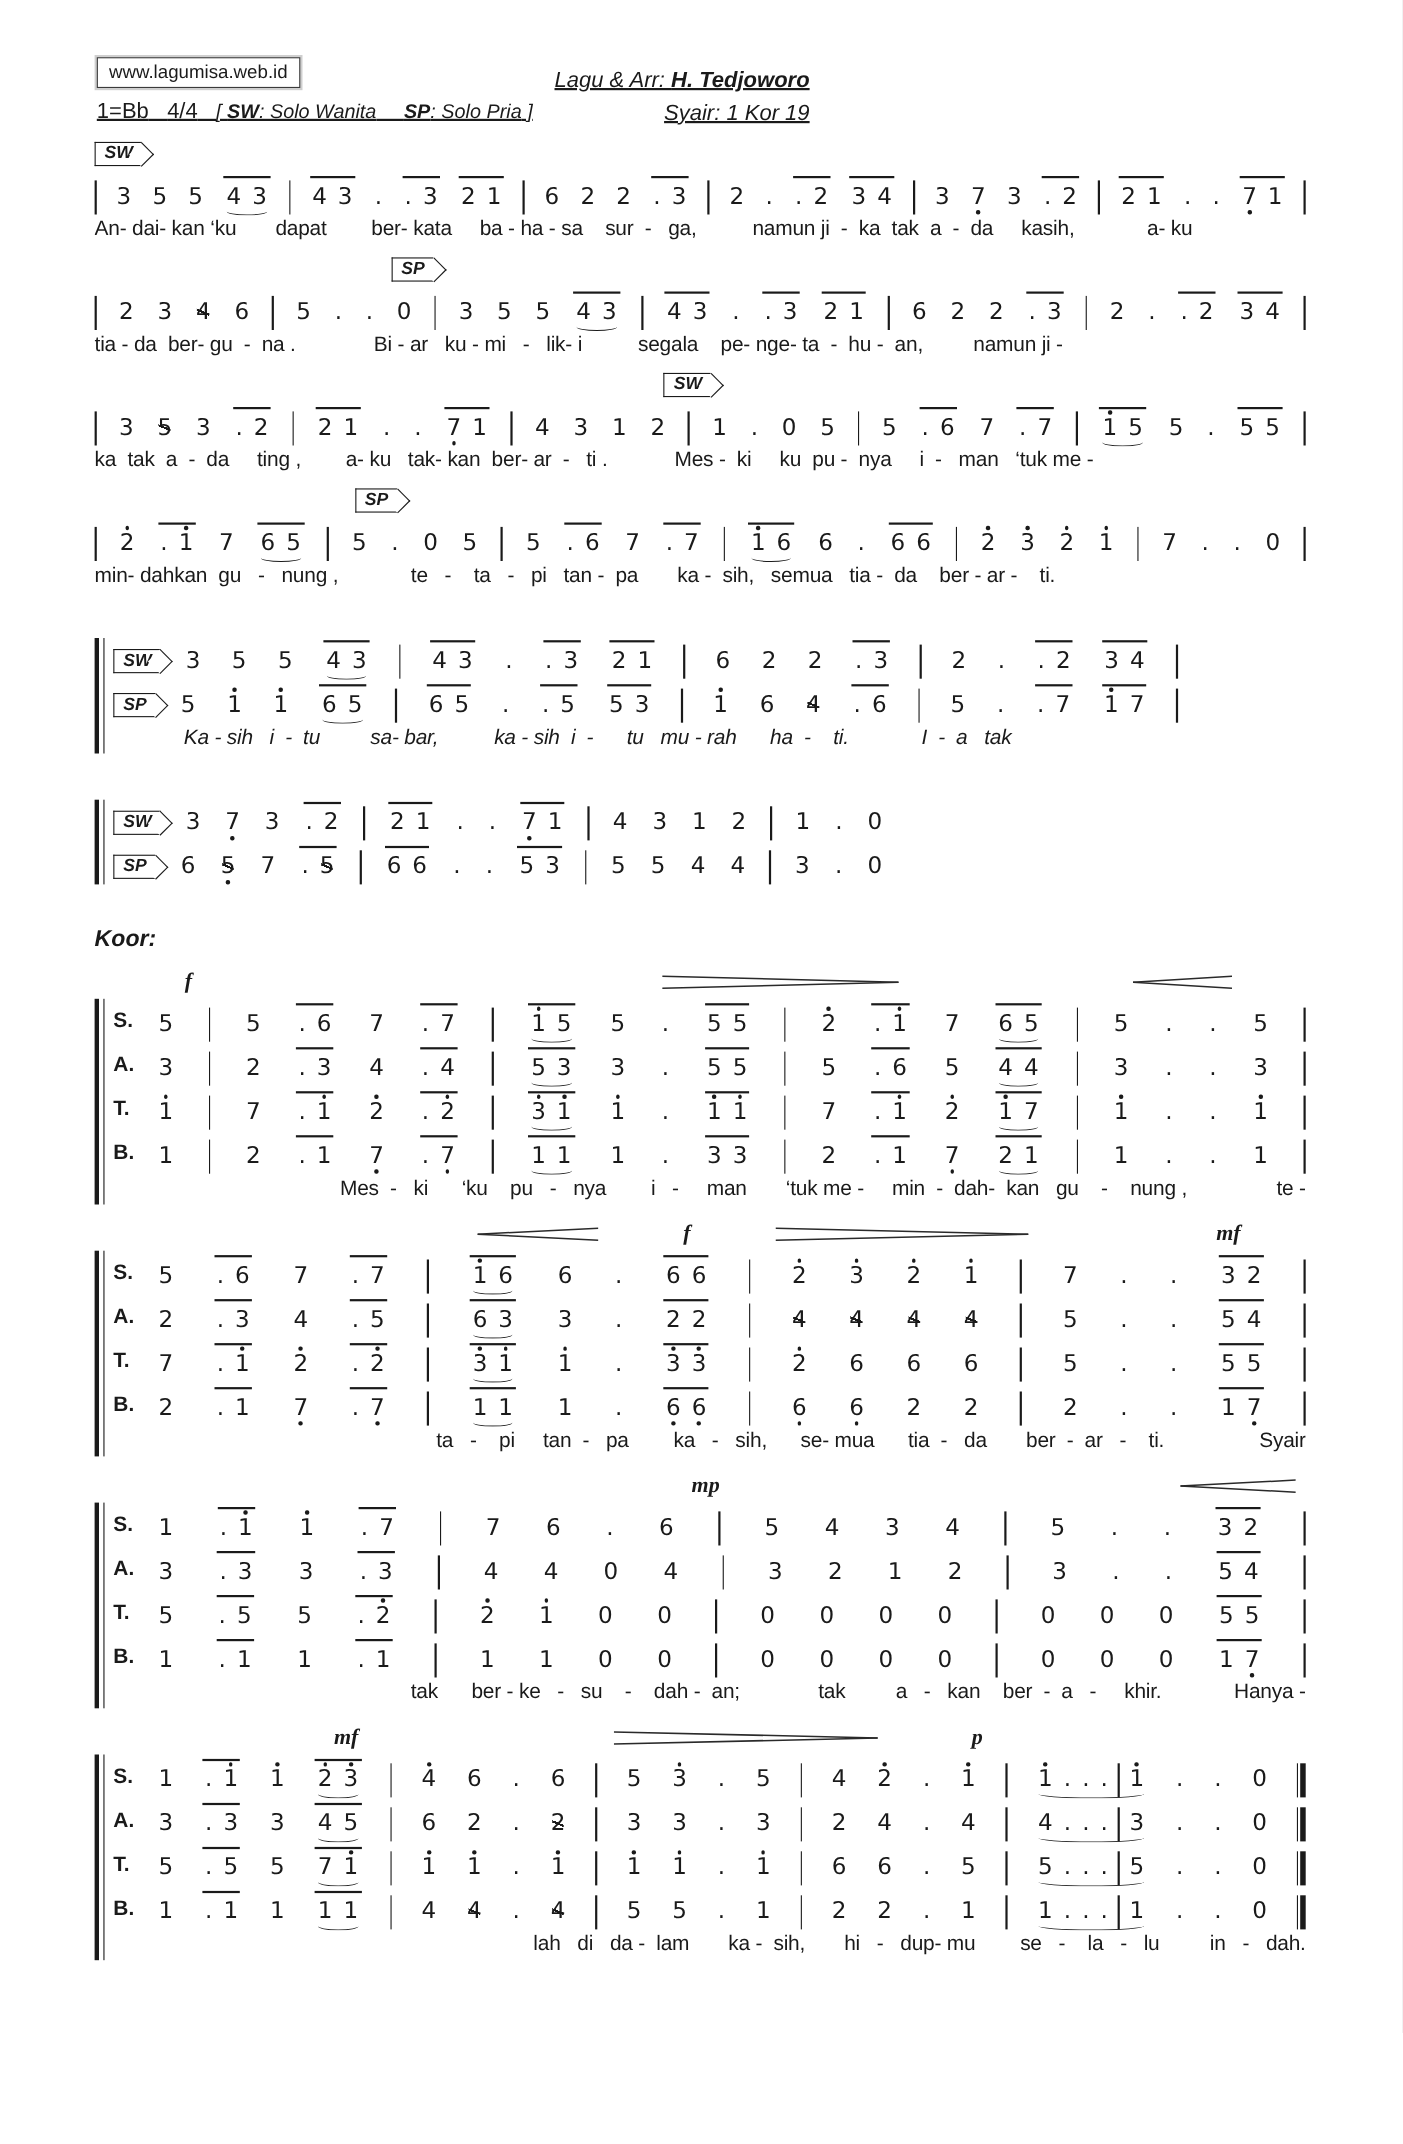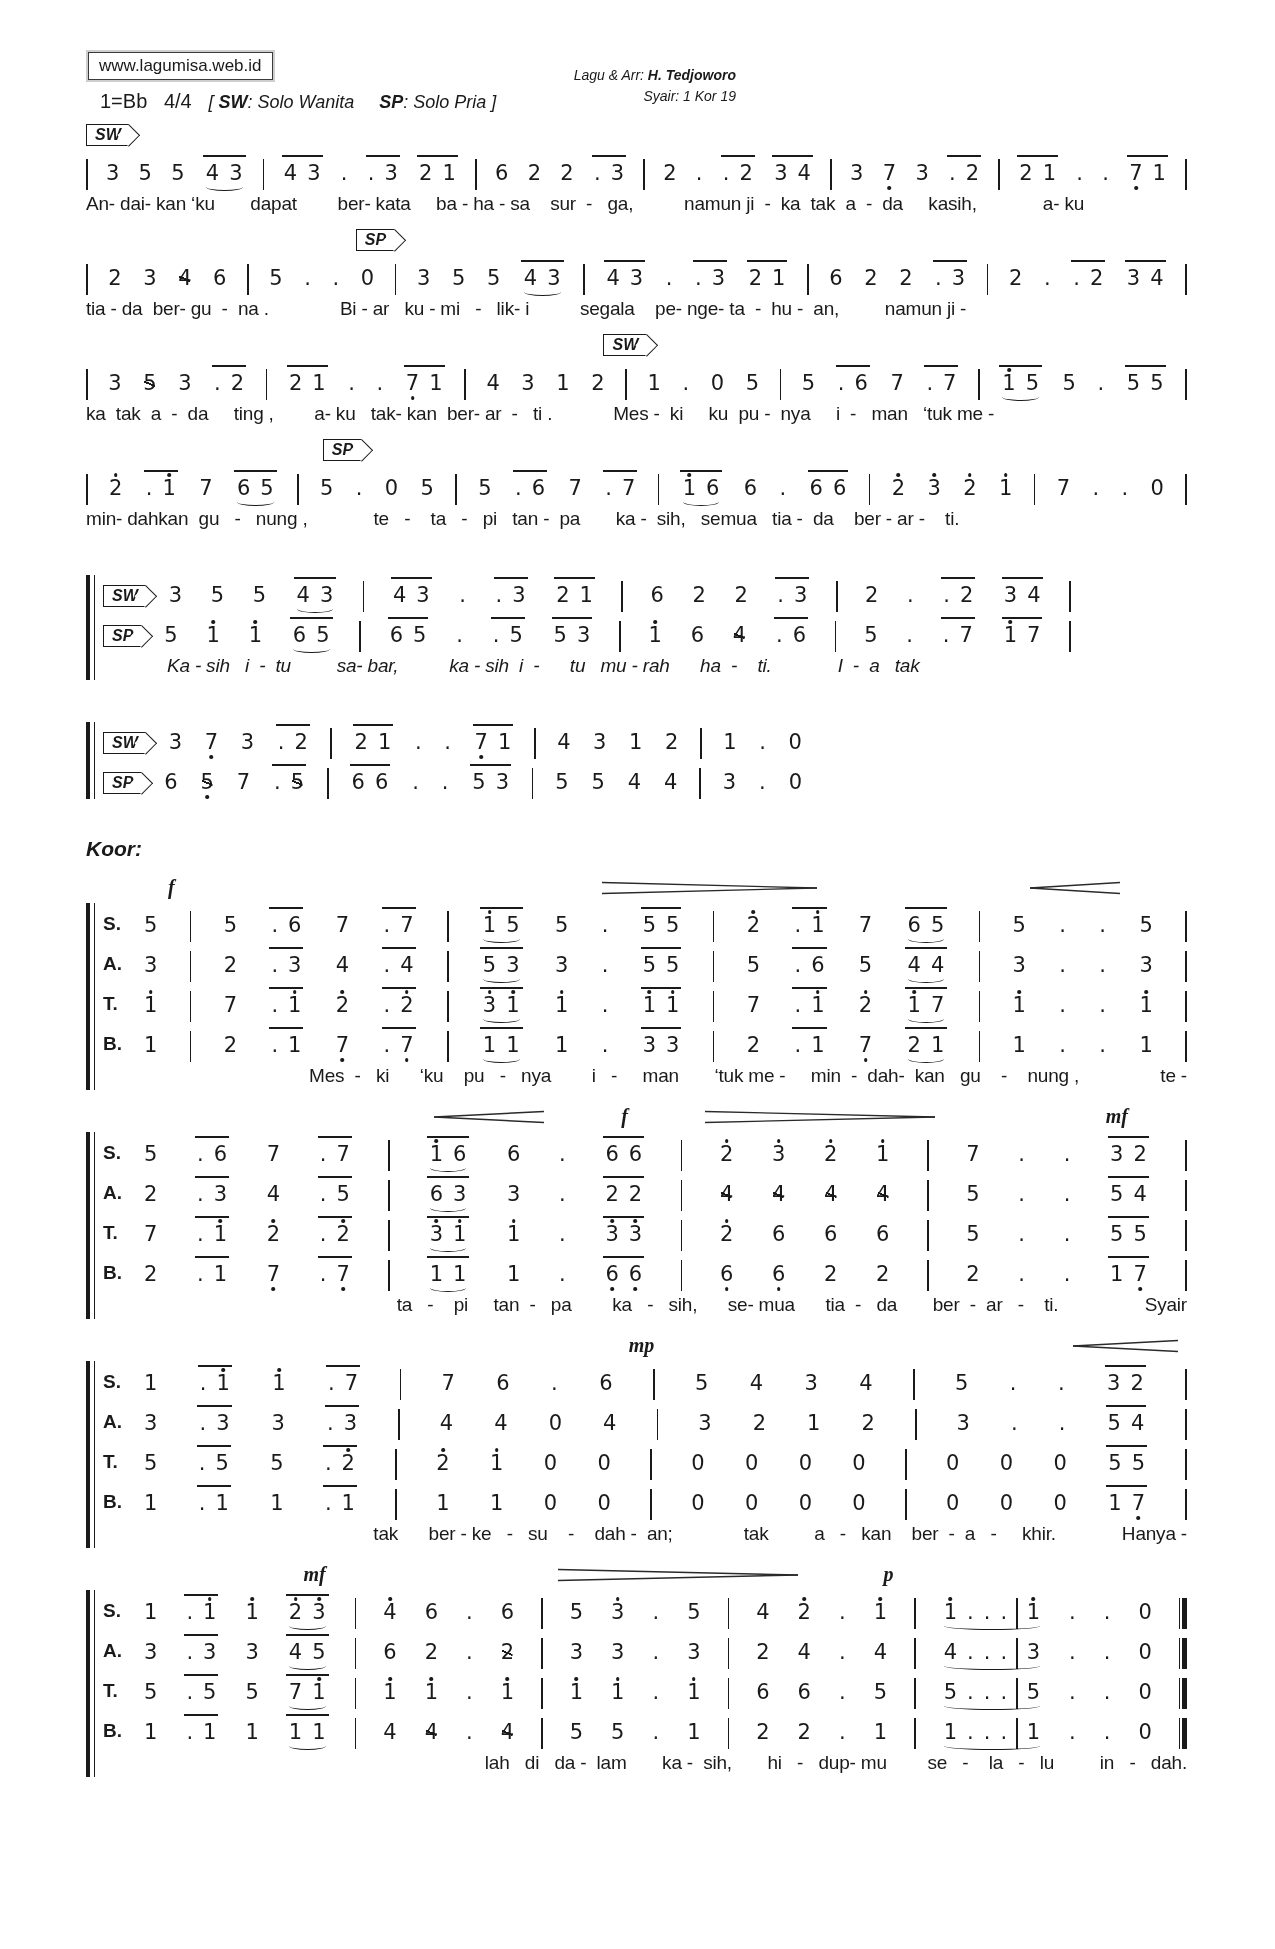--- a/index.html
+++ b/index.html
@@ -2,32 +2,32 @@
 <html><head>
 <meta charset="utf-8">
 <style>
   html,body{margin:0;padding:0;background:#e8e8e8;}
   .page{
     width:1275px;height:1949px;margin:0 auto;background:#ffffff;color:#1a1a1a;
     box-sizing:border-box;padding:46px 88px 30px 86px;overflow:hidden;
     font-family:"Liberation Sans",sans-serif;position:relative;
   }
   
-  .header{display:flex;align-items:center;}
+  .header{display:flex;align-items:flex-start;text-decoration:underline;}
   .header-left{width:400px;}
   .urlbox{display:inline-block;border:1.6px solid #3a3a3a;box-shadow:0 0 0 2px #cfcfcf;
     padding:3px 10px;font-size:17px;margin:6px 0 10px 2px;}
-  .keyline{font-size:20px;margin-left:14px;white-space:pre;}
+  .keyline{font-size:20px;margin-left:2px;white-space:pre;}
   .keyline .legend{font-style:italic;font-size:18px;}
   .keyline b{font-weight:bold;}
   .header-center{flex:1;display:flex;justify-content:center;align-items:flex-start;margin-top:2px;}
   .title{font-family:"Liberation Serif",serif;font-size:37px;letter-spacing:13px;line-height:1.1;margin-top:12px;}
   .title::first-letter{font-size:50px;}
   .dove{margin-left:-4px;margin-top:0;}
-  .header-right{width:250px;text-align:right;font-style:italic;font-size:14px;line-height:1.5;margin-top:12px;}
+  .header-right{width:250px;text-align:right;font-style:italic;font-size:20px;line-height:1.5;margin-top:12px;}
   .header-right .bold{font-weight:bold;}
   
   .music{margin-top:6px;}
   .notes{display:flex;justify-content:space-between;align-items:flex-end;height:37px;}
   .note{position:relative;font-family:"DejaVu Sans",sans-serif;font-size:21px;line-height:1;
     padding:6px 1px 6px 1px;}
   .note.hi::before{content:"";position:absolute;top:1px;left:50%;transform:translateX(-50%);
     width:3.6px;height:3.6px;border-radius:50%;background:#1a1a1a;}
   .note.lo::after{content:"";position:absolute;bottom:0;left:50%;transform:translateX(-50%);
     width:3.6px;height:3.6px;border-radius:50%;background:#1a1a1a;}

